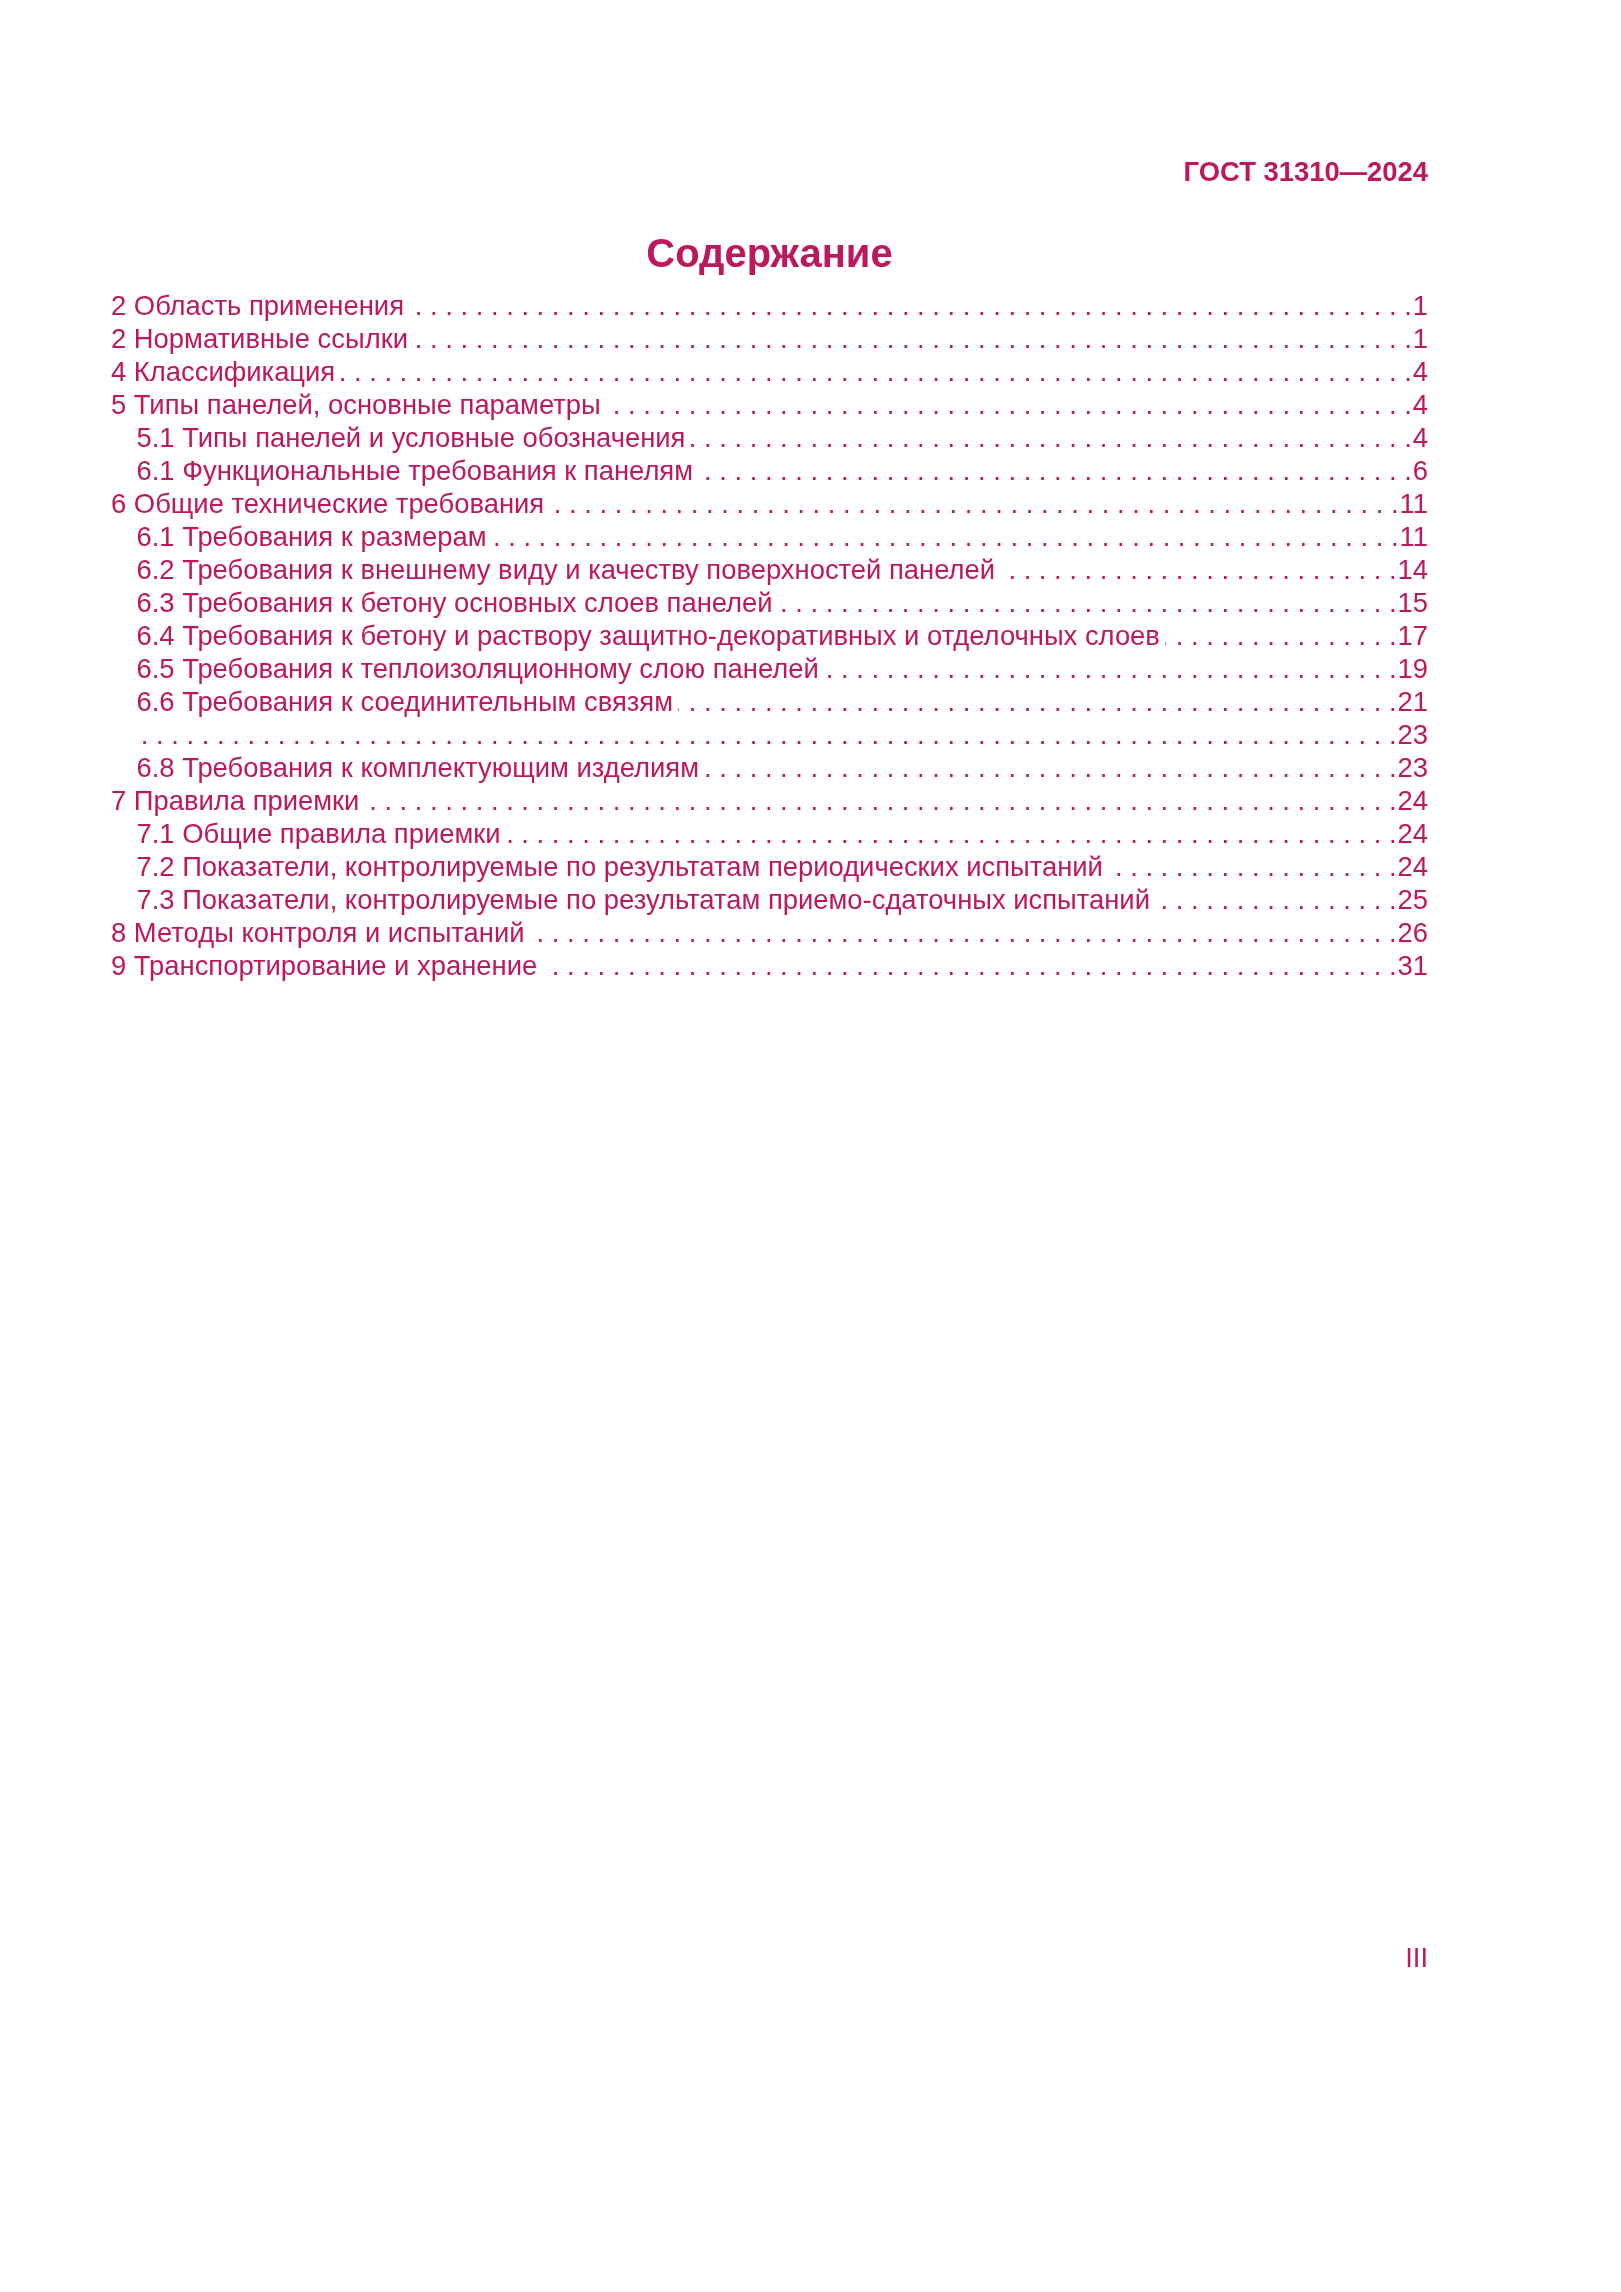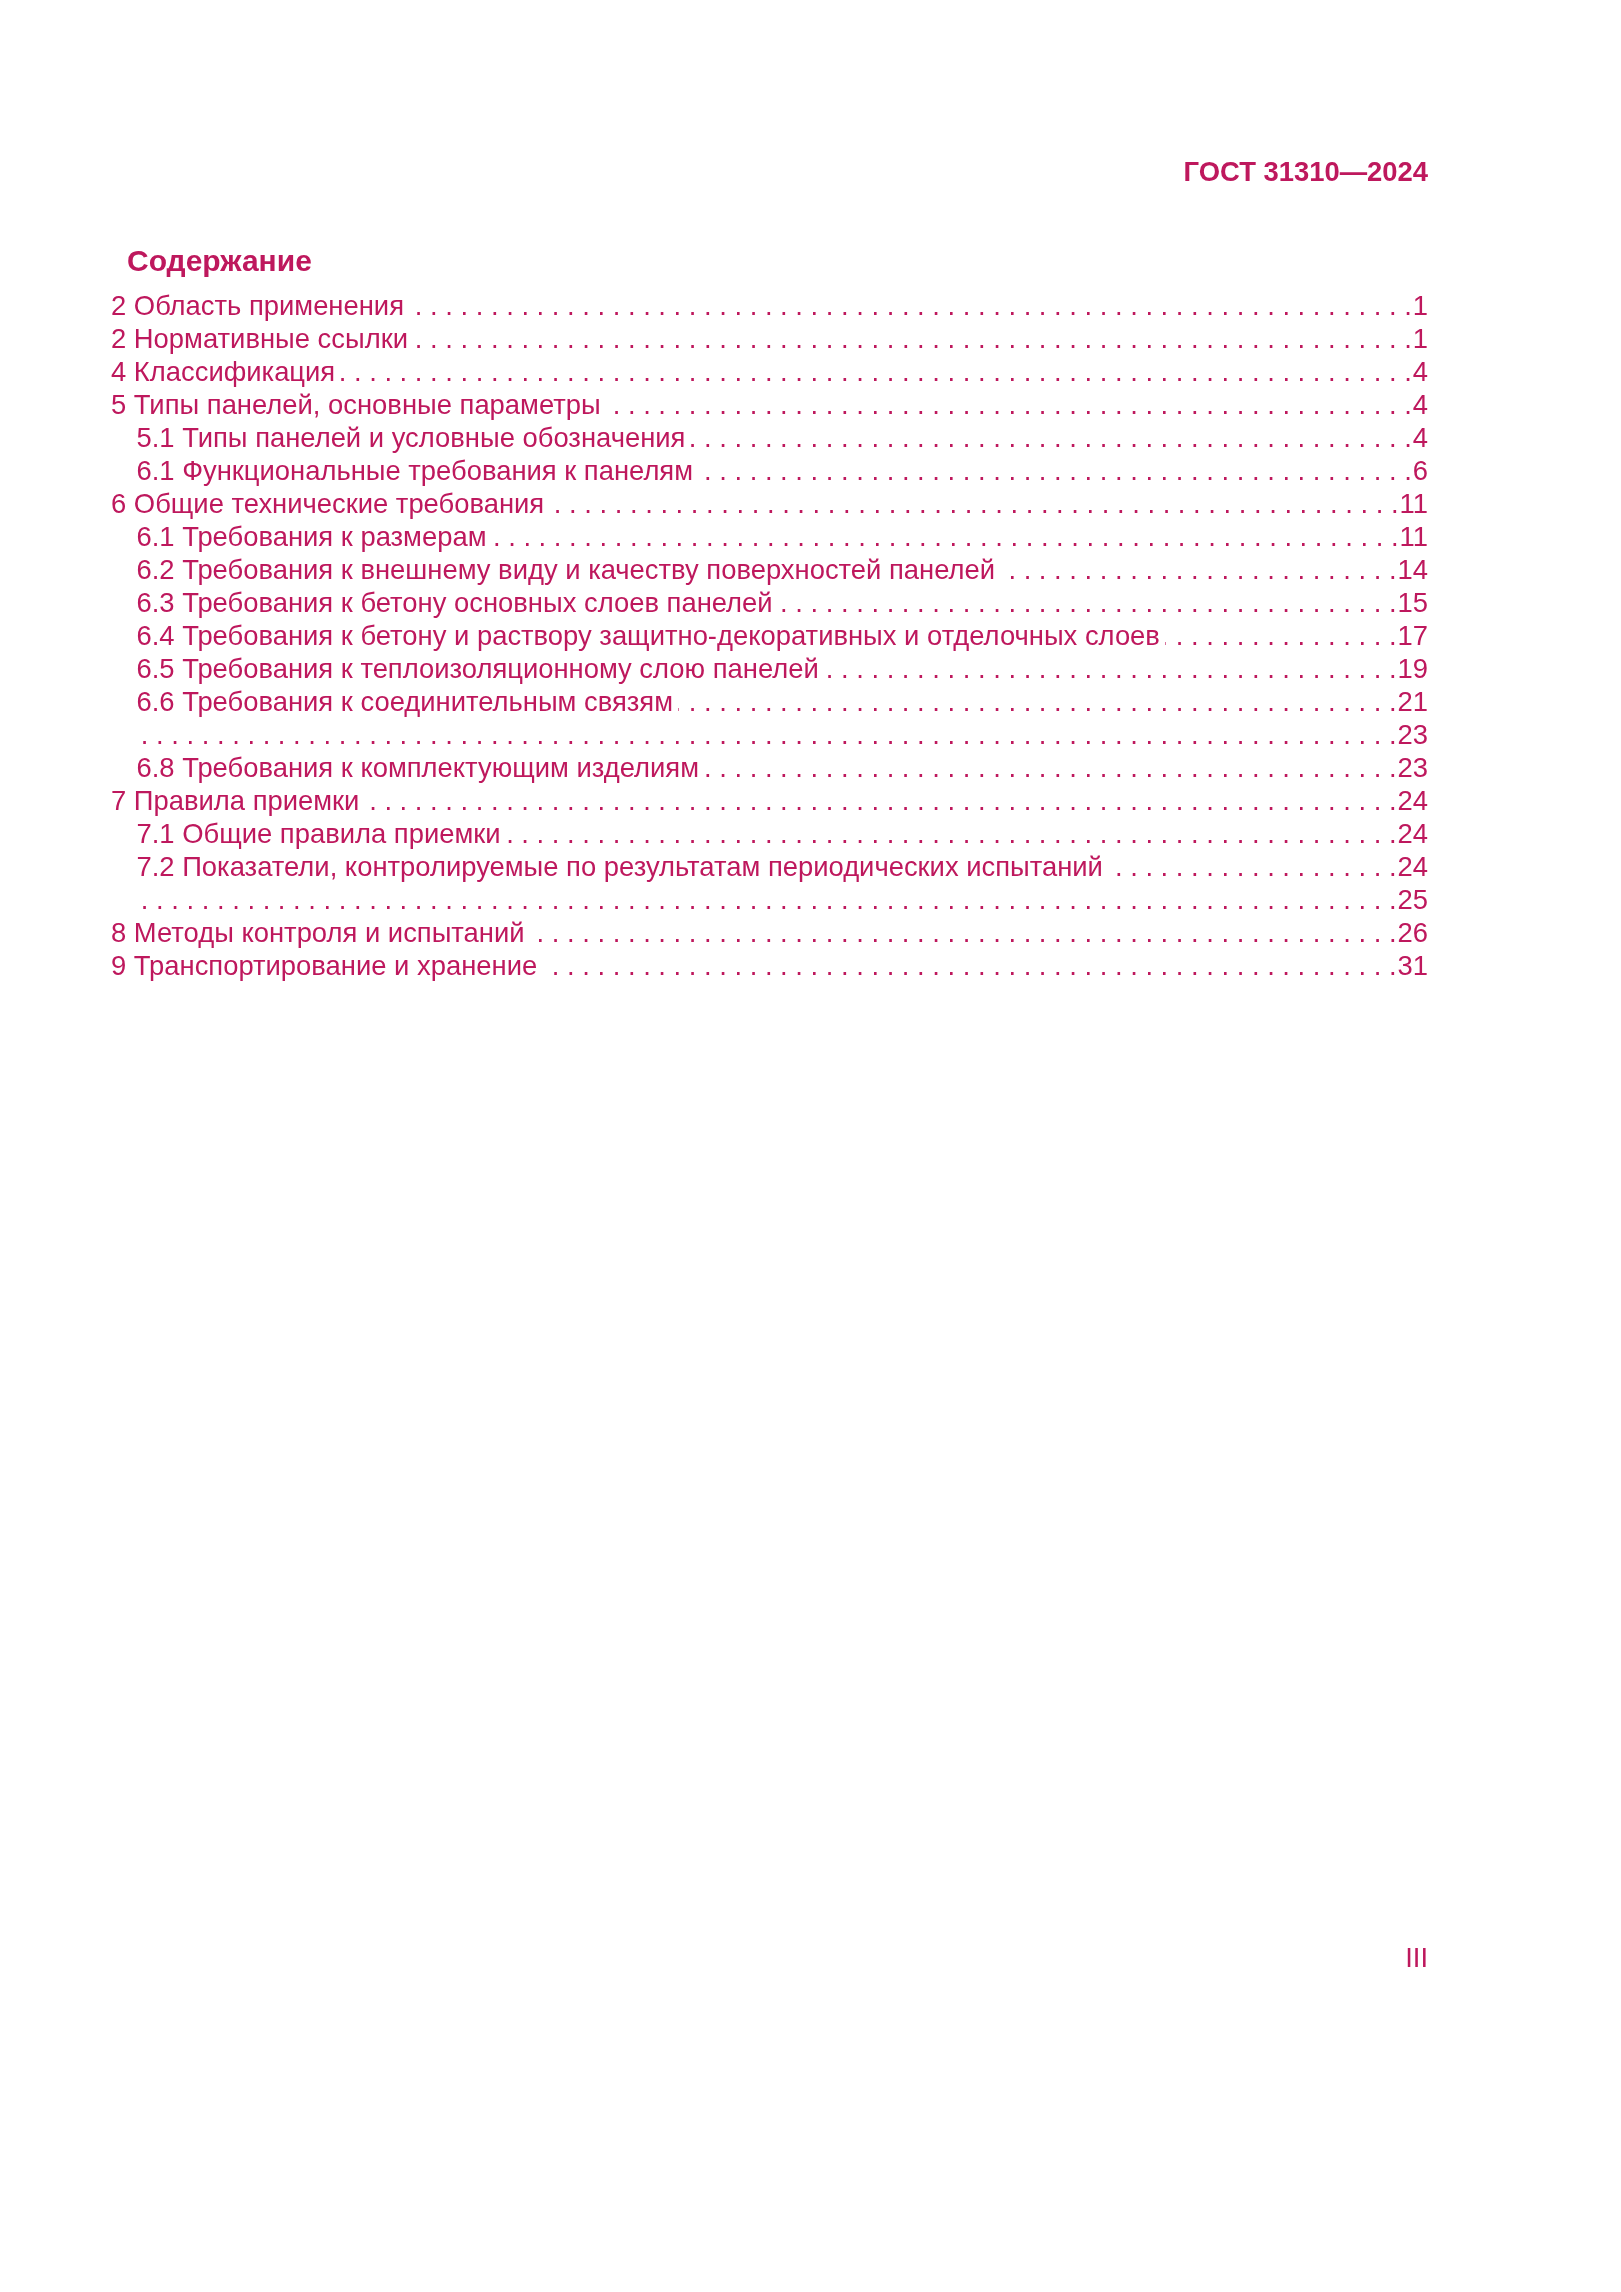--- a/index.html
+++ b/index.html
@@ -25,22 +25,23 @@
     font-size: 27.4px;
     font-weight: bold;
     line-height: 33px;
     white-space: nowrap;
   }
   .doc-title {
     position: absolute;
     top: 226px;
     left: 111px;
     right: 193px;
-    margin: 16px;
-    font-size: 30px;
+    margin: 9px;
+    text-align: center;
+    font-size: 40px;
     font-weight: bold;
     line-height: 37px;
   }
   .toc {
     position: absolute;
     top: 289px;
     left: 111px;
     right: 193px;
   }
   .toc-row {
@@ -197,20 +198,21 @@
     <span class="toc-page">24</span>
   </div>
 
   <div class="toc-row indent">
     <span class="toc-label">7.2 Показатели, контролируемые по результатам периодических испытаний</span>
     <span class="toc-leader"></span>
     <span class="toc-page">24</span>
   </div>
 
   <div class="toc-row indent">
+    <span class="toc-label">7.3 Показатели, контролируемые по результатам приемо-сдаточных испытаний</span>
     <span class="toc-leader"></span>
     <span class="toc-page">25</span>
   </div>
 
   <div class="toc-row">
     <span class="toc-label">8 Методы контроля и испытаний</span>
     <span class="toc-leader"></span>
     <span class="toc-page">26</span>
   </div>
 

